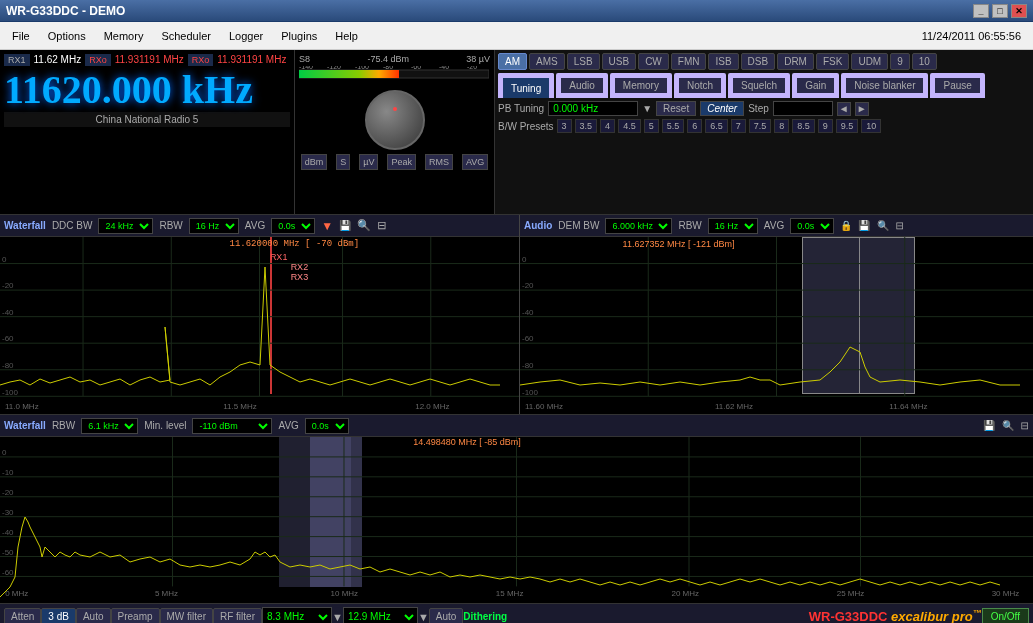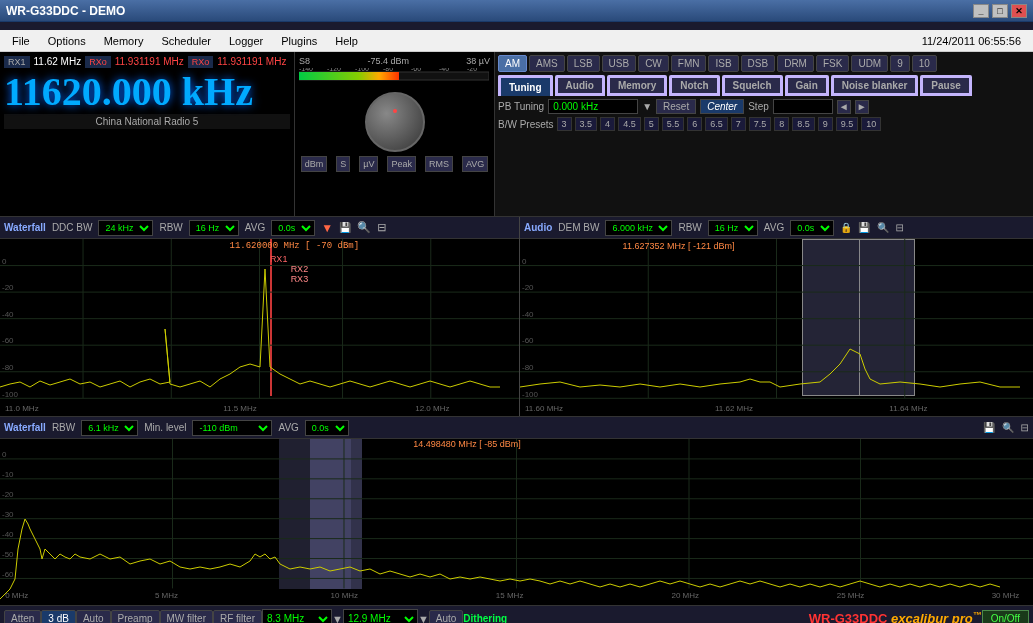--- a/index.html
+++ b/index.html
@@ -38,28 +38,27 @@
       display: flex;
       align-items: center;
       justify-content: center;
       cursor: pointer;
       color: #000;
     }
     .titlebar-btn.close { background: #e05050; }
     
     #menubar {
       background: #f0f0f0;
-      height: 22px;
+      height: 28px;
       display: flex;
       align-items: center;
       padding: 0 4px;
       border-bottom: 1px solid #ccc;
       gap: 10px;
       justify-content: space-between;
-      margin-top: 8px;
     }
     #menubar-left {
       display: flex;
       gap: 2px;
     }
     .menu-item {
       padding: 2px 8px;
       color: #000;
       font-size: 11px;
       cursor: pointer;
@@ -195,26 +194,25 @@
     }
     
     .tab-buttons {
       display: flex;
       gap: 2px;
       margin-bottom: 3px;
     }
     .tab-btn {
       padding: 2px 8px;
       background: #2a2a4a;
-      border: 3px solid #c4b5fd;
+      border: 5px solid #c4b5fd;
       color: #aaa;
       font-size: 10px;
       cursor: pointer;
       border-radius: 2px 2px 0 0;
-      font-weight: bold;
     }
     .tab-btn.active {
       background: #1a3a6a;
       color: #fff;
       border-bottom: none;
     }
     
     .control-row {
       display: flex;
       align-items: center;

